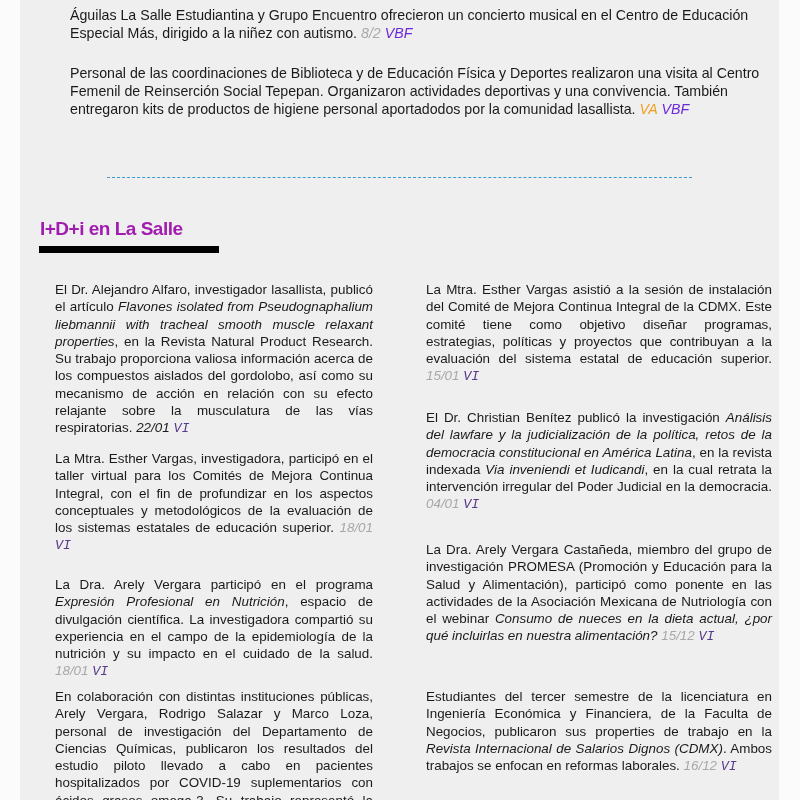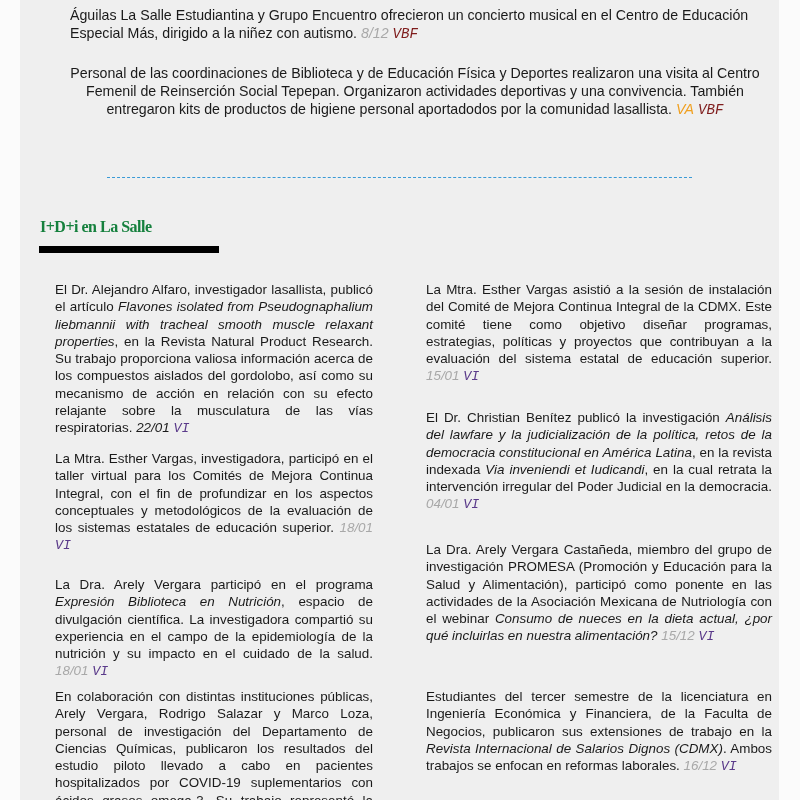--- a/index.html
+++ b/index.html
@@ -2,56 +2,56 @@
 <html><head>
 <meta charset="utf-8">
 <style>
   html, body { margin:0; padding:0; }
   body { width:800px; height:800px; background:#fbfbfb; overflow:hidden; position:relative;
          font-family:"Liberation Sans", sans-serif; color:#1a1a1a; }
   .panel { position:absolute; left:20px; top:0; width:759px; height:800px; background:#efefef; }
   .top-news { position:absolute; left:70px; top:0; width:690px; font-size:14.2px; line-height:18px; }
   .top-news p { margin:0; }
   .top-news p.first { position:absolute; top:6px; left:0; width:690px; }
-  .top-news p.second { position:absolute; top:64px; left:0; width:690px;text-align:center; }
+  .top-news p.second { position:absolute; top:64px; left:0; width:690px; }
   .date { color:#a8a8a8; font-style:italic; }
-  .tag-red { color:#7f1d1d; font-style:italic;font-family:Liberation Mono, monospace; }
+  .tag-red { color:#6d28d9; font-style:italic; }
   .tag-orange { color:#f0a020; font-style:italic; }
   .tag-purple { color:#5a3a8a; font-style:italic;font-family:Liberation Mono, monospace; }
   .divider { position:absolute; left:107px; top:177px; width:585px; border-top:1px dashed #3a9ad6; }
-  .section-title { position:absolute; left:40px; top:218px; font-family:Liberation Serif, serif;
-                   font-weight:bold; font-size:16px; color:#15803d; letter-spacing:-0.5px; }
+  .section-title { position:absolute; left:40px; top:218px; font-family:Liberation Sans, sans-serif;
+                   font-weight:bold; font-size:19px; color:#a21caf; letter-spacing:-0.5px; }
   .title-bar { position:absolute; left:39px; top:246px; width:180px; height:7px; background:#000; }
   .col { position:absolute; width:318px; font-size:13.4px; line-height:17.3px; text-align:justify; }
   .col p { margin:16px; position:absolute; left:0; width:318px; }
   .left { left:39px; }
   .right { left:410px; width:346px; }
   .right p { width:346px; }
   i { font-style:italic; }
 </style>
 </head>
 <body>
 
 <div class="panel"></div>
 
 <div class="top-news">
-  <p class="first"><span>Águilas La Salle Estudiantina y Grupo Encuentro ofrecieron un concierto musical en el Centro de Educación Especial Más, dirigido a la niñez con autismo.</span> <span class="date">8/12</span> <span class="tag-red">VBF</span></p>
+  <p class="first"><span>Águilas La Salle Estudiantina y Grupo Encuentro ofrecieron un concierto musical en el Centro de Educación Especial Más, dirigido a la niñez con autismo.</span> <span class="date">8/2</span> <span class="tag-red">VBF</span></p>
   <p class="second"><span>Personal de las coordinaciones de Biblioteca y de Educación Física y Deportes realizaron una visita al Centro Femenil de Reinserción Social Tepepan. Organizaron actividades deportivas y una convivencia. También entregaron kits de productos de higiene personal aportadodos por la comunidad lasallista.</span> <span class="tag-orange">VA</span> <span class="tag-red">VBF</span></p>
 </div>
 
 <div class="divider"></div>
 
 <div class="section-title">I+D+i en La Salle</div>
 <div class="title-bar"></div>
 
 <div class="col left">
   <p style="top:265px"><span>El Dr. Alejandro Alfaro, investigador lasallista, publicó el artículo </span><i>Flavones isolated from Pseudognaphalium liebmannii with tracheal smooth muscle relaxant properties</i><span>, en la Revista Natural Product Research. Su trabajo proporciona valiosa información acerca de los compuestos aislados del gordolobo, así como su mecanismo de acción en relación con su efecto relajante sobre la musculatura de las vías respiratorias.</span> <i>22/01</i> <span class="tag-purple">VI</span></p>
   <p style="top:434px"><span>La Mtra. Esther Vargas, investigadora, participó en el taller virtual para los Comités de Mejora Continua Integral, con el fin de profundizar en los aspectos conceptuales y metodológicos de la evaluación de los sistemas estatales de educación superior.</span> <span class="date">18/01</span> <span class="tag-purple">VI</span></p>
-  <p style="top:560px"><span>La Dra. Arely Vergara participó en el programa </span><i>Expresión Biblioteca en Nutrición</i><span>, espacio de divulgación científica. La investigadora compartió su experiencia en el campo de la epidemiología de la nutrición y su impacto en el cuidado de la salud.</span> <span class="date">18/01</span> <span class="tag-purple">VI</span></p>
+  <p style="top:560px"><span>La Dra. Arely Vergara participó en el programa </span><i>Expresión Profesional en Nutrición</i><span>, espacio de divulgación científica. La investigadora compartió su experiencia en el campo de la epidemiología de la nutrición y su impacto en el cuidado de la salud.</span> <span class="date">18/01</span> <span class="tag-purple">VI</span></p>
   <p style="top:672px"><span>En colaboración con distintas instituciones públicas, Arely Vergara, Rodrigo Salazar y Marco Loza, personal de investigación del Departamento de Ciencias Químicas, publicaron los resultados del estudio piloto llevado a cabo en pacientes hospitalizados por COVID-19 suplementarios con ácidos grasos omega-3. Su trabajo representó la continuación del proyecto</span></p>
 </div>
 
 <div class="col right">
   <p style="top:265px"><span>La Mtra. Esther Vargas asistió a la sesión de instalación del Comité de Mejora Continua Integral de la CDMX. Este comité tiene como objetivo diseñar programas, estrategias, políticas y proyectos que contribuyan a la evaluación del sistema estatal de educación superior.</span> <span class="date">15/01</span> <span class="tag-purple">VI</span></p>
   <p style="top:393px"><span>El Dr. Christian Benítez publicó la investigación </span><i>Análisis del lawfare y la judicialización de la política, retos de la democracia constitucional en América Latina</i><span>, en la revista indexada </span><i>Via inveniendi et Iudicandi</i><span>, en la cual retrata la intervención irregular del Poder Judicial en la democracia.</span> <span class="date">04/01</span> <span class="tag-purple">VI</span></p>
   <p style="top:525px"><span>La Dra. Arely Vergara Castañeda, miembro del grupo de investigación PROMESA (Promoción y Educación para la Salud y Alimentación), participó como ponente en las actividades de la Asociación Mexicana de Nutriología con el webinar </span><i>Consumo de nueces en la dieta actual, ¿por qué incluirlas en nuestra alimentación?</i> <span class="date">15/12</span> <span class="tag-purple">VI</span></p>
-  <p style="top:672px"><span>Estudiantes del tercer semestre de la licenciatura en Ingeniería Económica y Financiera, de la Faculta de Negocios, publicaron sus extensiones de trabajo en la </span><i>Revista Internacional de Salarios Dignos (CDMX)</i><span>. Ambos trabajos se enfocan en reformas laborales.</span> <span class="date">16/12</span> <span class="tag-purple">VI</span></p>
+  <p style="top:672px"><span>Estudiantes del tercer semestre de la licenciatura en Ingeniería Económica y Financiera, de la Faculta de Negocios, publicaron sus properties de trabajo en la </span><i>Revista Internacional de Salarios Dignos (CDMX)</i><span>. Ambos trabajos se enfocan en reformas laborales.</span> <span class="date">16/12</span> <span class="tag-purple">VI</span></p>
 </div>
 
 </body></html>

